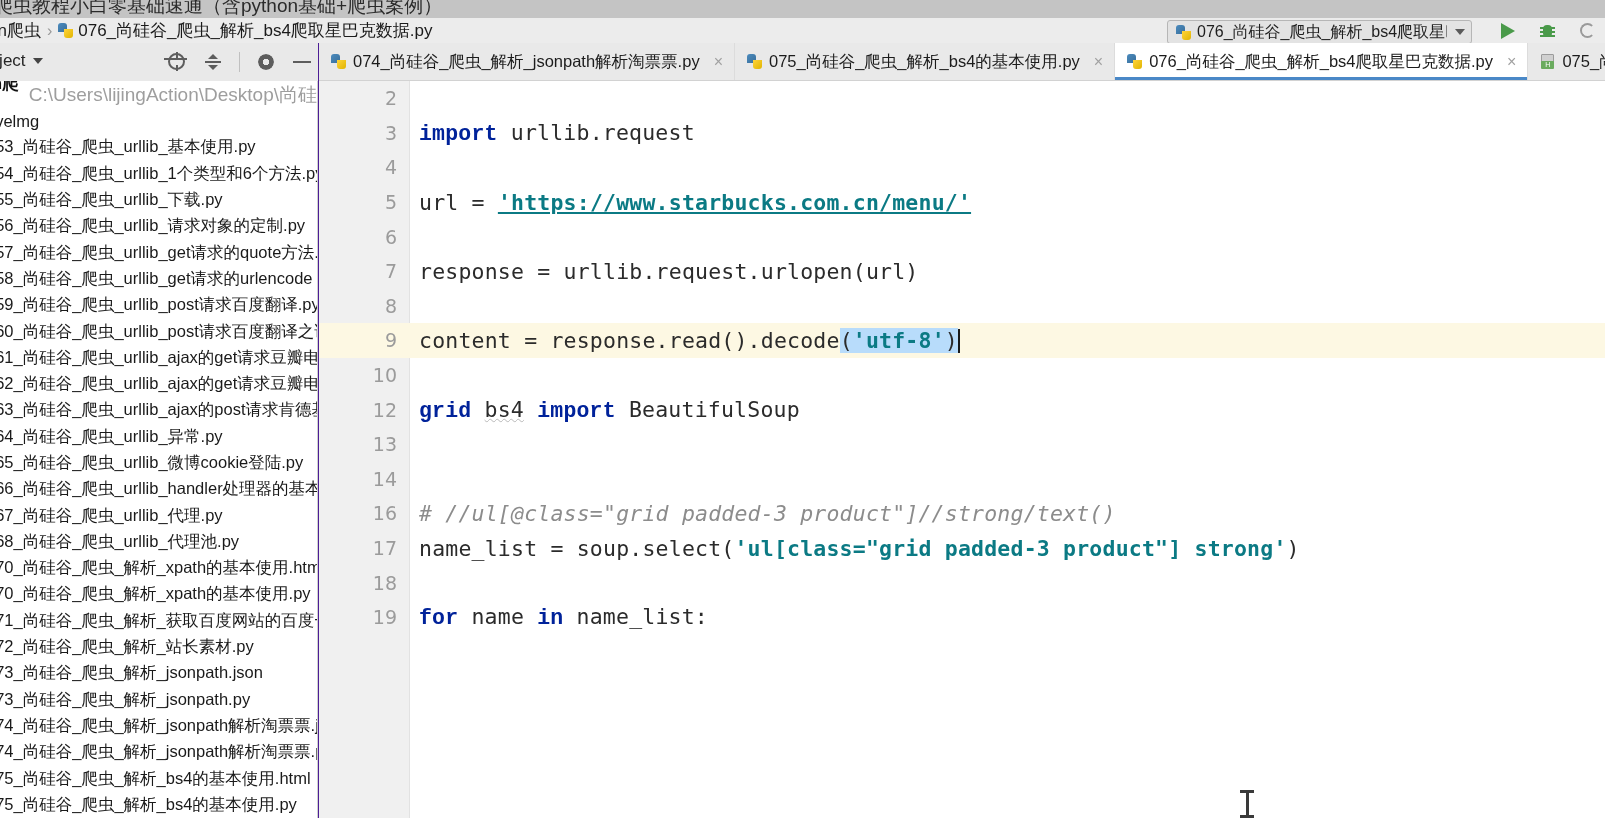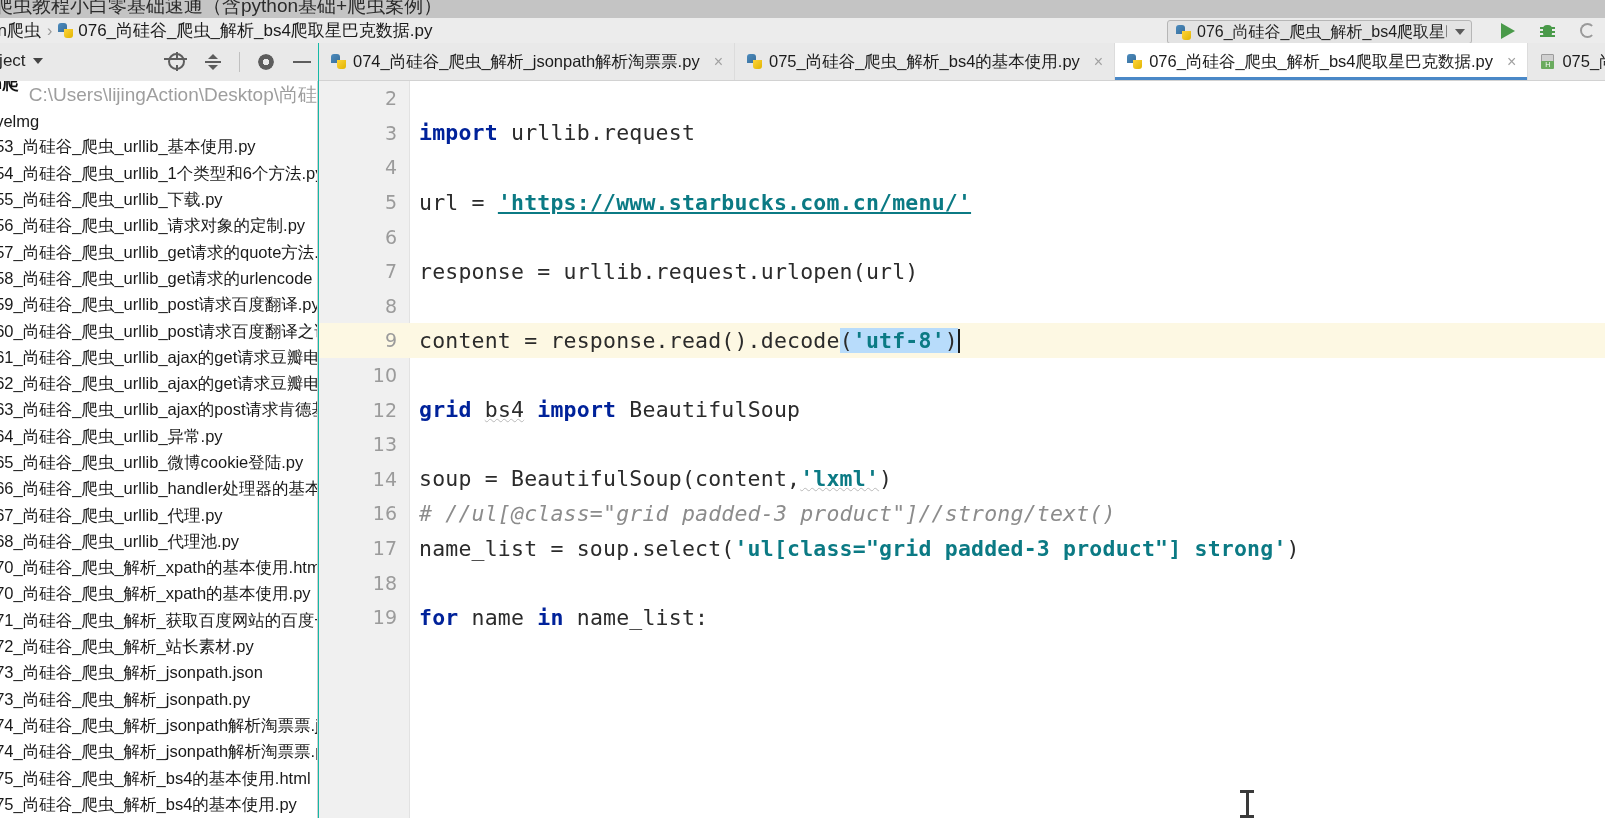--- a/index.html
+++ b/index.html
@@ -2,21 +2,21 @@
 <html><head>
 <meta charset="utf-8">
 <style>
   * { box-sizing: border-box; margin:0; padding:0; }
   html, body {
     width: 1605px; height: 818px;
     overflow: hidden;
     background: #ffffff;
     font-family: "Liberation Sans", sans-serif;
   }
-  #app { position: relative; width:1605px; height:818px; background:#14b8a6; }
+  #app { position: relative; width:1605px; height:818px; background:#4c1d95; }
 
   
   .titlebar {
     position:absolute; left:0; top:0; width:1605px; height:18px;
     background:#c4c4c4; overflow:hidden;
   }
   .titlebar-text {
     position:absolute; left:-6px; top:-7px;
     font-size:19px; color:#2b2b2b; white-space:nowrap;
     letter-spacing:0px;
@@ -145,21 +145,21 @@
   .line.hl { background:#fdf8e3; }
   .lnum {
     position:absolute; left:0; width:78px; text-align:right;
     font-family:"DejaVu Sans", sans-serif;
     font-size:19px; color:#9b9b9b;
   }
   .ltext {
     position:absolute; left:100px; font-size:21.5px; color:#2b2b2b;
     white-space:pre; letter-spacing:0.2px;
   }
-  .kw { color:#00229a; font-weight:bold; }
+  .kw { color:#00229a; font-weight:bold;font-family:Liberation Mono, monospace; }
   .str { color:#0b7a84; font-weight:bold; }
   .url { color:#0b7a84; font-weight:bold; text-decoration:underline; }
   .cmt { color:#8c8c8c; font-style:italic; }
   .sel { background:#b8dcfb; }
   .wavy { text-decoration: underline; text-decoration-style: wavy; text-decoration-color:#b9b9b9; text-decoration-thickness:1px; }
   .caret { display:inline-block; width:2px; height:24px; background:#1a1a1a; vertical-align:-5px; }
 
   
   .ibeam { position:absolute; left:921px; top:708px; width:14px; height:30px; }
   .ibeam .v { position:absolute; left:6px; top:3px; width:2.5px; height:24px; background:#3a3a3a; }
@@ -405,21 +405,20 @@
         <div class="line">
           <span class="lnum">12</span>
           <span class="ltext"><span class="kw">grid</span> <span class="wavy">bs4</span> <span class="kw">import</span> BeautifulSoup</span>
         </div>
         <div class="line">
           <span class="lnum">13</span>
           <span class="ltext"></span>
         </div>
         <div class="line">
           <span class="lnum">14</span>
-          <span class="ltext">soup = BeautifulSoup(content,<span class="str wavy">'lxml'</span>)</span>
         </div>
         <div class="line">
           <span class="lnum">16</span>
           <span class="ltext"><span class="cmt"># //ul[@class="grid padded-3 product"]//strong/text()</span></span>
         </div>
         <div class="line">
           <span class="lnum">17</span>
           <span class="ltext">name_list = soup.select(<span class="str">'ul[class="grid padded-3 product"] strong'</span>)</span>
         </div>
         <div class="line">

